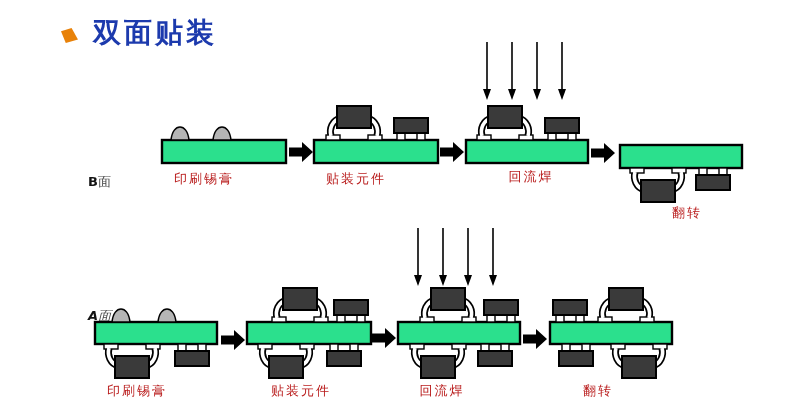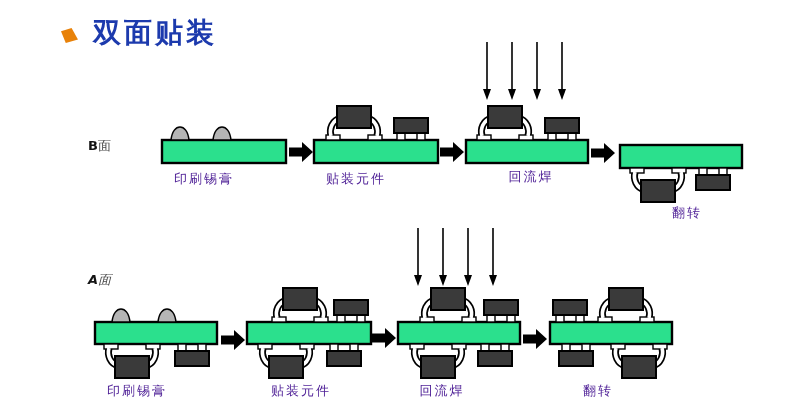--- a/index.html
+++ b/index.html
@@ -11,27 +11,27 @@
     position:absolute; left:61px; top:28px; width:17px; height:15px;
     background:#e8820a;
     clip-path:polygon(0 22%, 62% 0, 100% 76%, 28% 100%);
   }
   .title {
     position:absolute; left:93px; top:14px; margin:0;
     font-size:28px; font-weight:700; letter-spacing:3px; color:#1c3aad;
     white-space:nowrap;
   }
   .side-label {
-    position:absolute; font-size:13px; color:#141414; white-space:nowrap;
+    position:absolute; font-size:13px; color:#141414; white-space:nowrap;margin-top:36px;
   }
   .side-label .latin { font-weight:700; }
   .side-label .cjk  { font-weight:400; color:#474747; font-family:"DejaVu Serif", serif; }
   .step-label {
     position:absolute; transform:translateX(-50%);
-    font-size:13px; letter-spacing:2px; color:#4c1d95; white-space:nowrap;
+    font-size:13px; letter-spacing:2px; color:#b91c1c; white-space:nowrap;
     font-family:"DejaVu Serif", serif;
   }
   svg.diagram { position:absolute; left:0; top:0; }
 </style>
 </head>
 <body>
 
 <div class="slide">
 
   <span class="bullet"></span>

